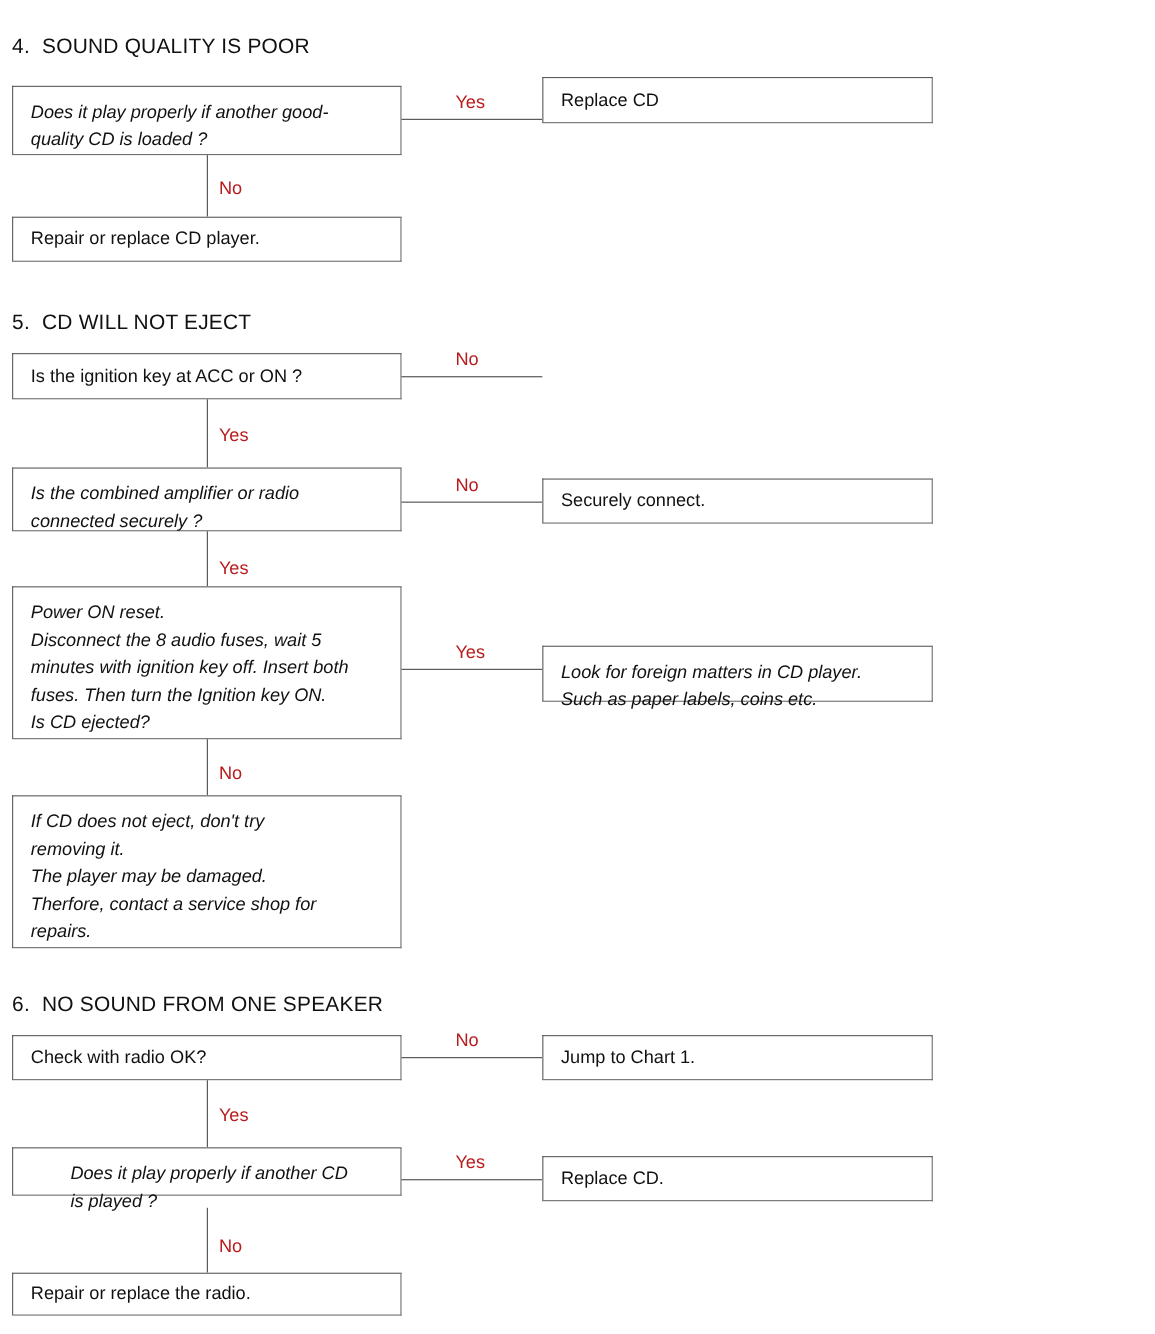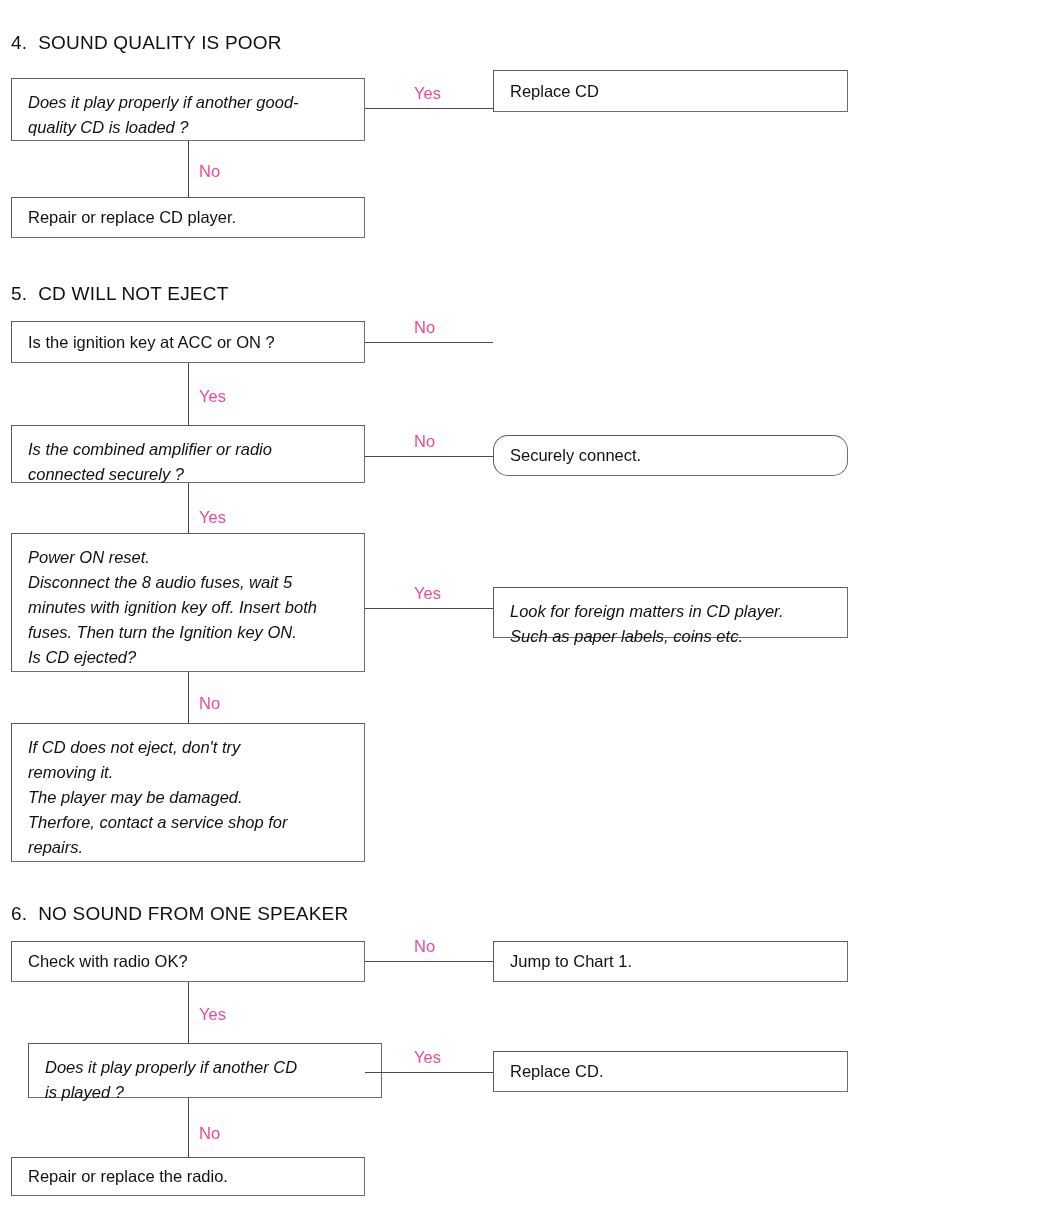--- a/index.html
+++ b/index.html
@@ -64,21 +64,21 @@
   }
   .conn-h {
     position: absolute;
     height: 0;
     border-top: 1.6px solid #4a4a4a;
   }
   .conn-label {
     position: absolute;
     font-size: 16.5px;
     line-height: 18px;
-    color: #ec4899;
+    color: #b91c1c;
     white-space: pre;
   }
 </style>
 </head>
 <body>
 
 <div id="page">
 
   <div class="section-title" style="left:11px; top:32px;">4.  SOUND QUALITY IS POOR</div>
 
@@ -115,21 +115,21 @@
   <div class="conn-label" style="left:199px; top:387px;">Yes</div>
 
   <div class="node pad-top" style="left:11px; top:425px; width:354px; height:58px;">
     <span class="node-text">Is the combined amplifier or radio
 connected securely ?</span>
   </div>
 
   <div class="conn-h" style="left:365px; top:456px; width:128px;"></div>
   <div class="conn-label" style="left:414px; top:432px;">No</div>
 
-  <div class="node" style="left:493px; top:435px; width:355px; height:41px;border-radius:15px;">
+  <div class="node" style="left:493px; top:435px; width:355px; height:41px;">
     <span class="node-text">Securely connect.</span>
   </div>
 
   <div class="conn-v" style="left:188px; top:483px; height:50px;"></div>
   <div class="conn-label" style="left:199px; top:508px;">Yes</div>
 
   <div class="node pad-top" style="left:11px; top:533px; width:354px; height:139px;">
     <span class="node-text">Power ON reset.
 Disconnect the 8 audio fuses, wait 5
 minutes with ignition key off. Insert both
@@ -165,21 +165,21 @@
   <div class="conn-h" style="left:365px; top:961px; width:128px;"></div>
   <div class="conn-label" style="left:414px; top:937px;">No</div>
 
   <div class="node" style="left:493px; top:941px; width:355px; height:41px;">
     <span class="node-text">Jump to Chart 1.</span>
   </div>
 
   <div class="conn-v" style="left:188px; top:982px; height:61px;"></div>
   <div class="conn-label" style="left:199px; top:1005px;">Yes</div>
 
-  <div class="node pad-top" style="left:28px; top:1043px; width:354px; height:55px;">
+  <div class="node pad-top" style="left:11px; top:1043px; width:354px; height:44px;padding-left:36px;">
     <span class="node-text">Does it play properly if another CD
 is played ?</span>
   </div>
 
   <div class="conn-h" style="left:365px; top:1072px; width:128px;"></div>
   <div class="conn-label" style="left:414px; top:1048px;">Yes</div>
 
   <div class="node" style="left:493px; top:1051px; width:355px; height:41px;">
     <span class="node-text">Replace CD.</span>
   </div>

